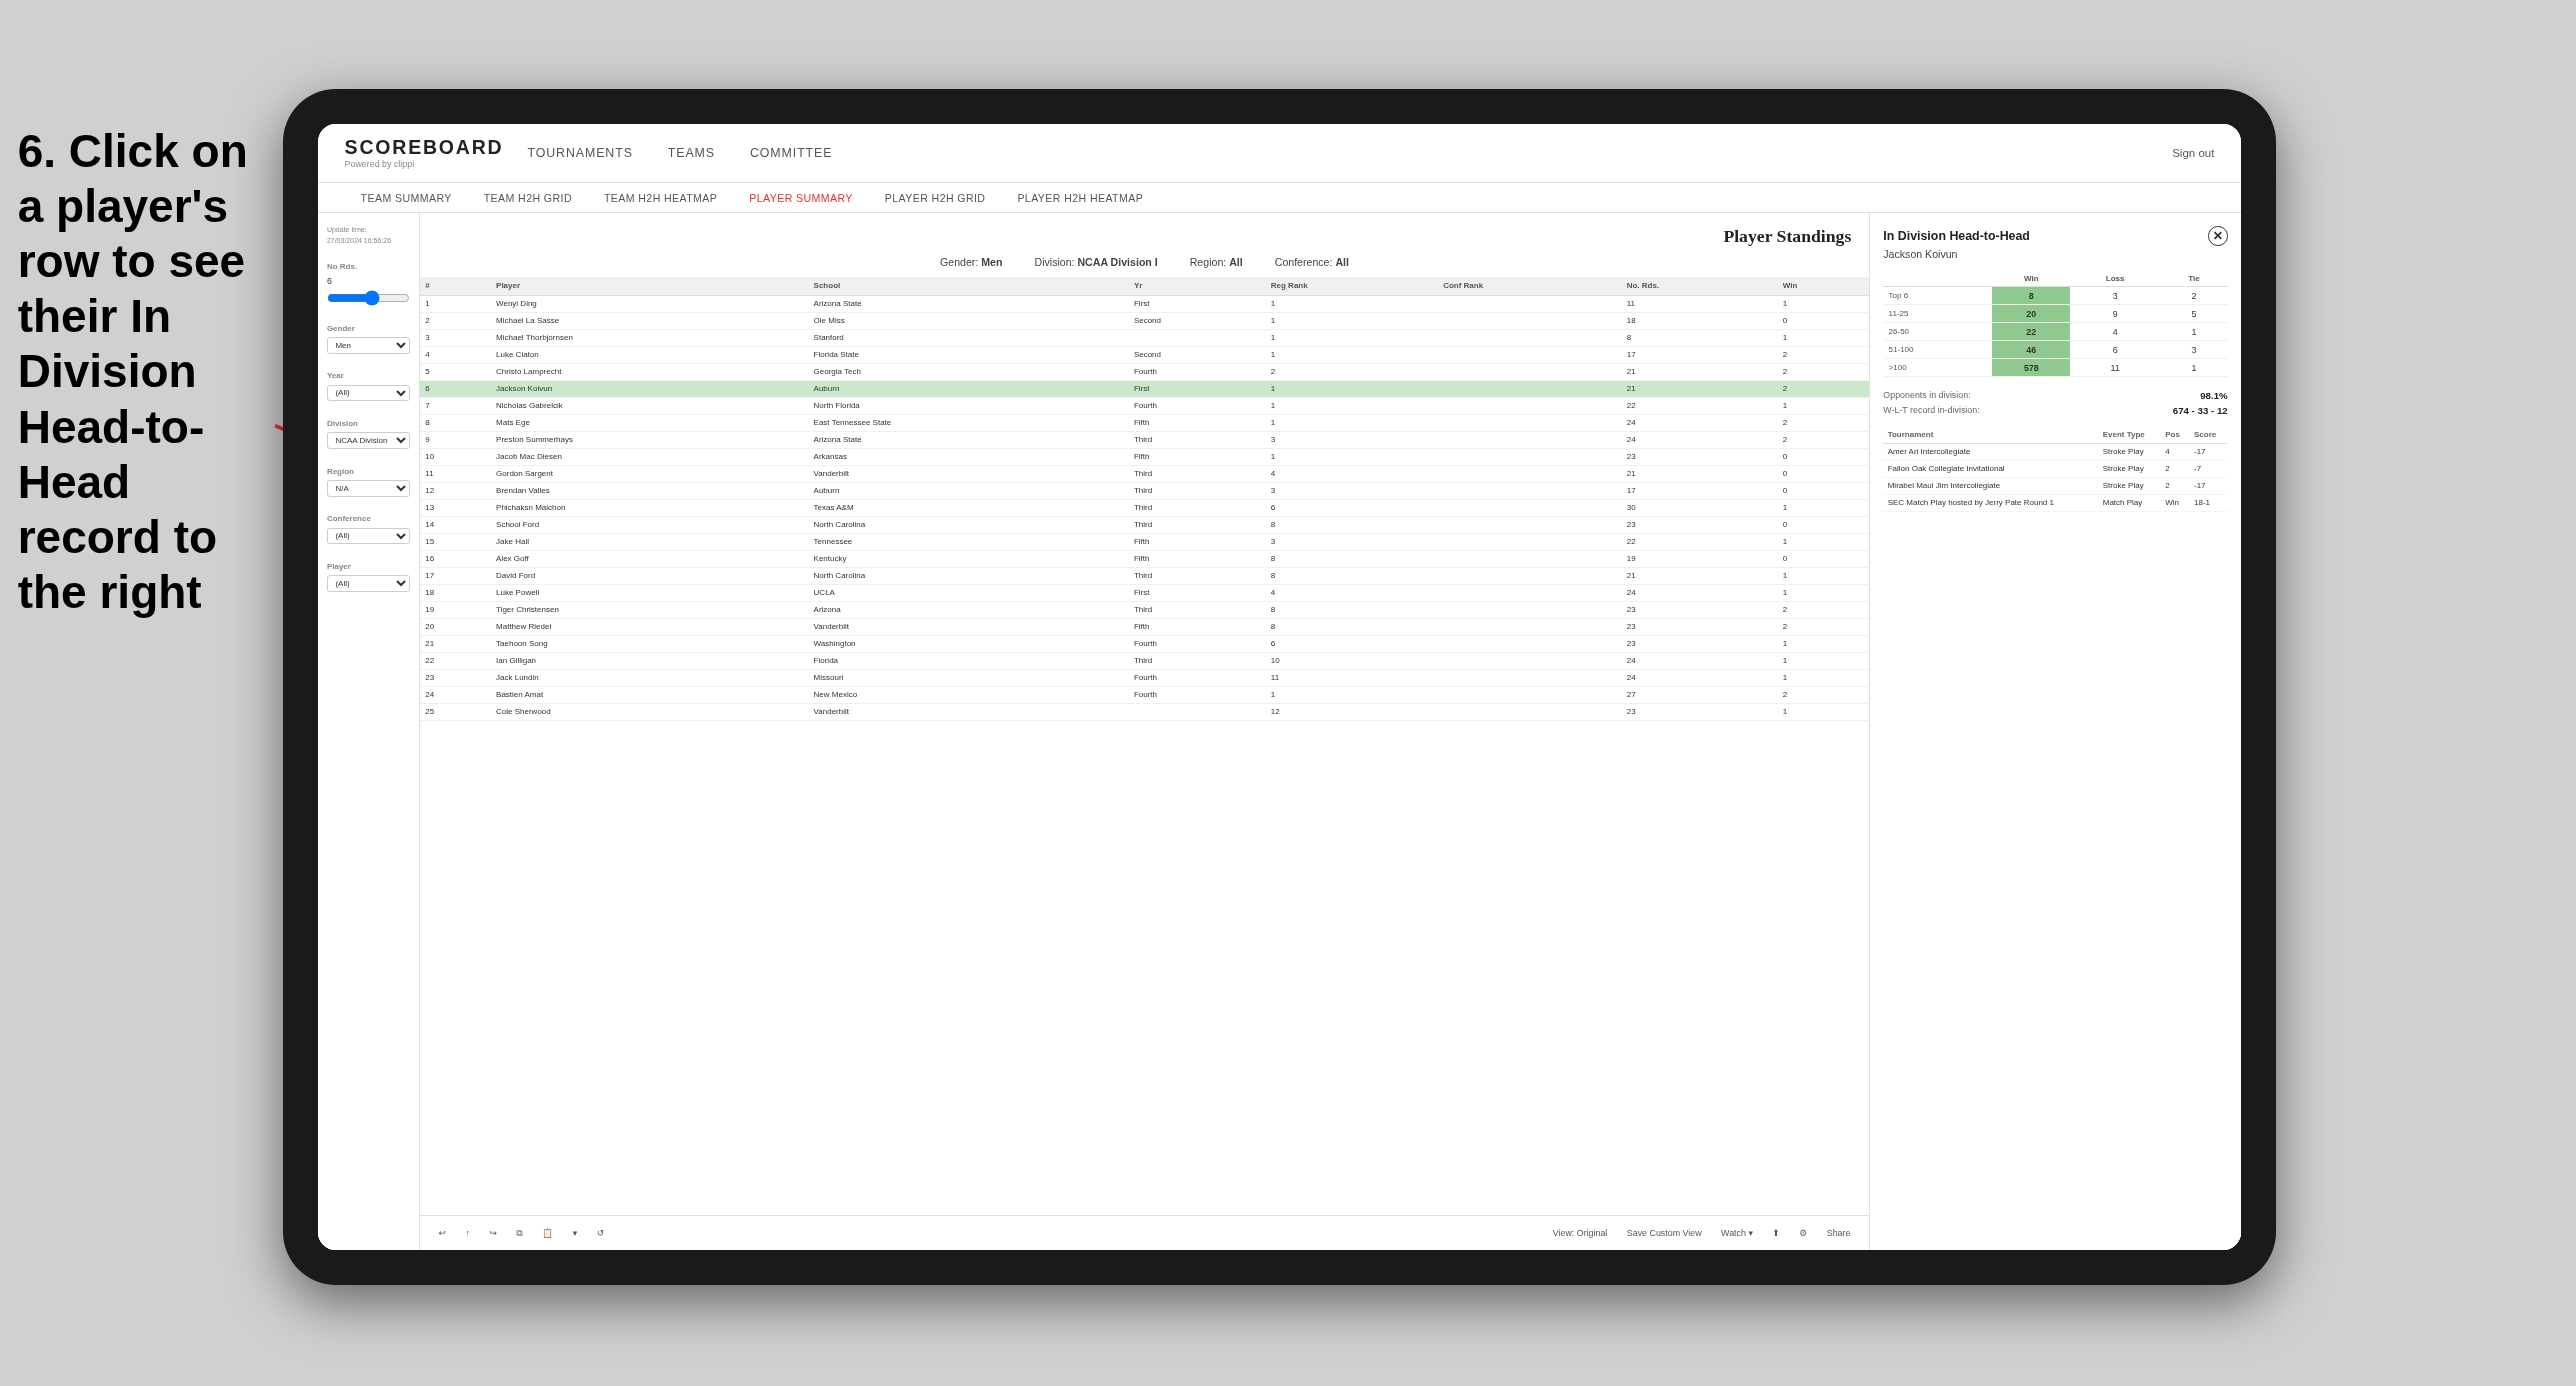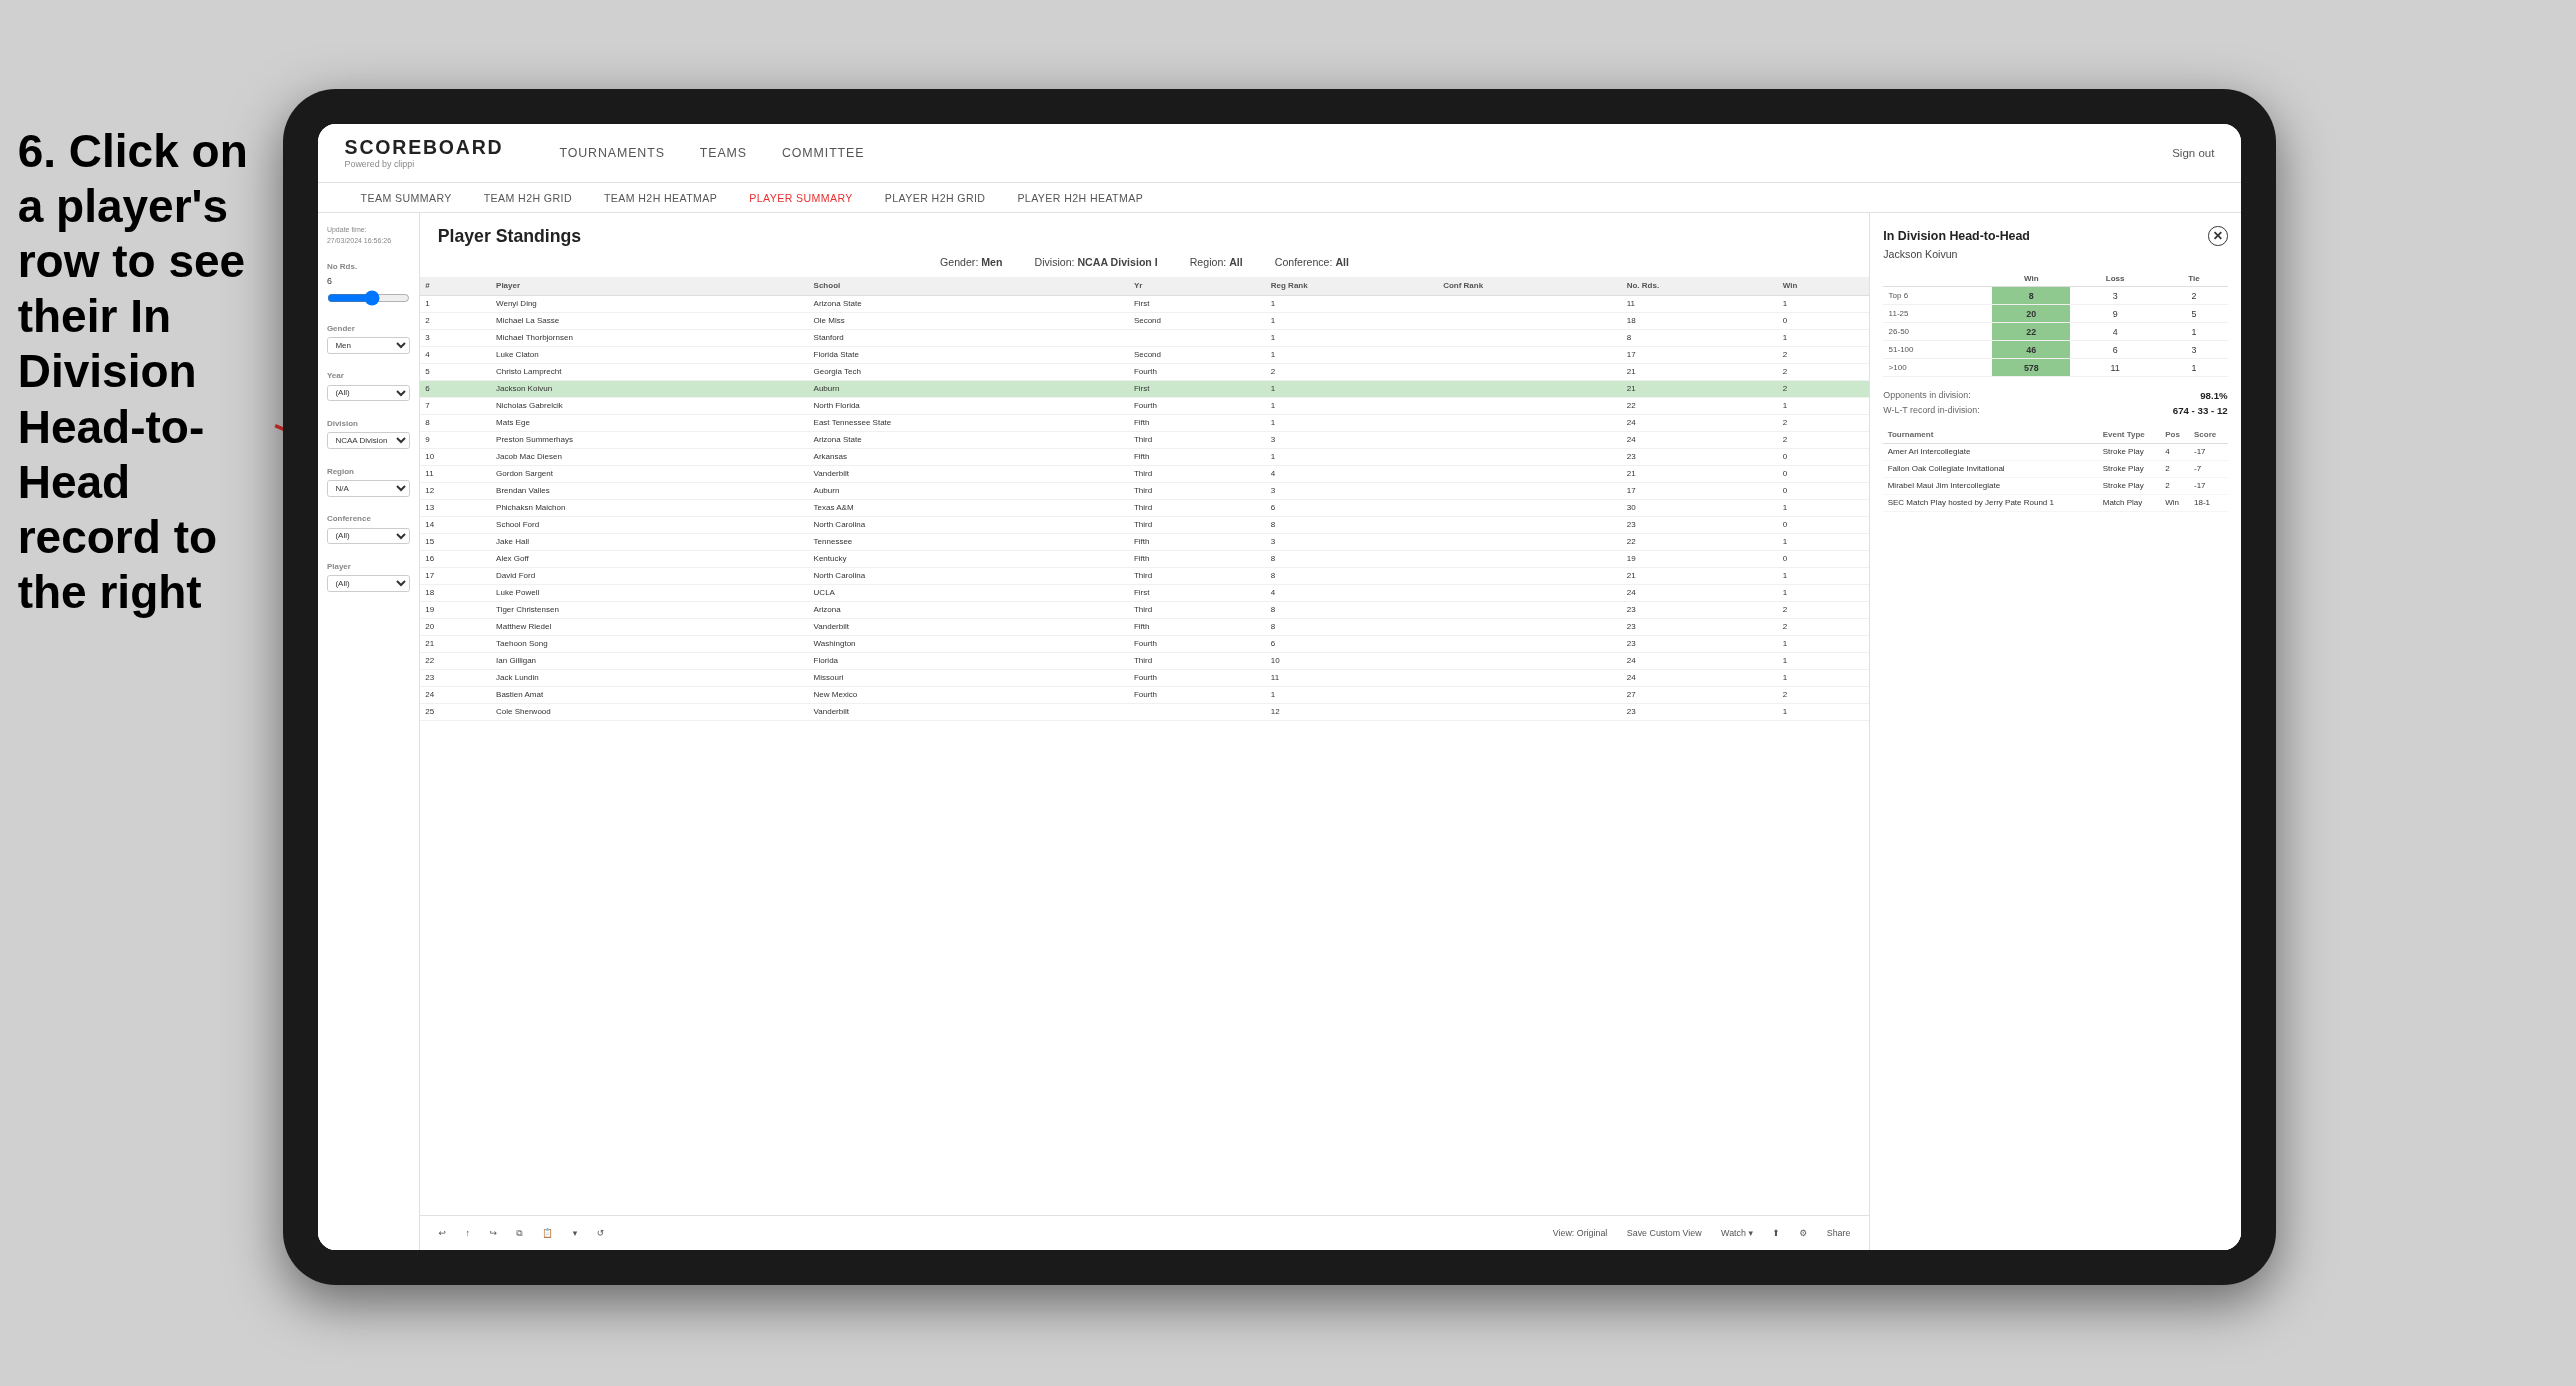--- a/index.html
+++ b/index.html
@@ -53,21 +53,21 @@
       display: flex;
       align-items: center;
       padding: 12.4px 26.6px;
       border-bottom: 0.9px solid #e0e0e0;
       background: #fff;
     }
 
     .logo-area {
       display: flex;
       flex-direction: column;
-      margin-right: 56px;
+      margin-right: 24px;
     }
 
     .logo-scoreboard {
       font-size: 19.5px;
       font-weight: 900;
       letter-spacing: 1.8px;
       color: #222;
     }
 
     .logo-sub {
@@ -190,22 +190,23 @@
 
     .standings-header {
       padding: 13.3px 17.7px 8.9px;
       background: #fff;
     }
 
     .standings-title {
       font-size: 17.7px;
       font-weight: bold;
       color: #222;
-      text-align: left;
+      text-align: right;
       margin-bottom: 8.9px;
+      font-family: Liberation Serif, serif;
     }
 
     .standings-filters {
       display: flex;
       gap: 32px;
       font-size: 10.6px;
       color: #444;
       justify-content: center;
     }
 

